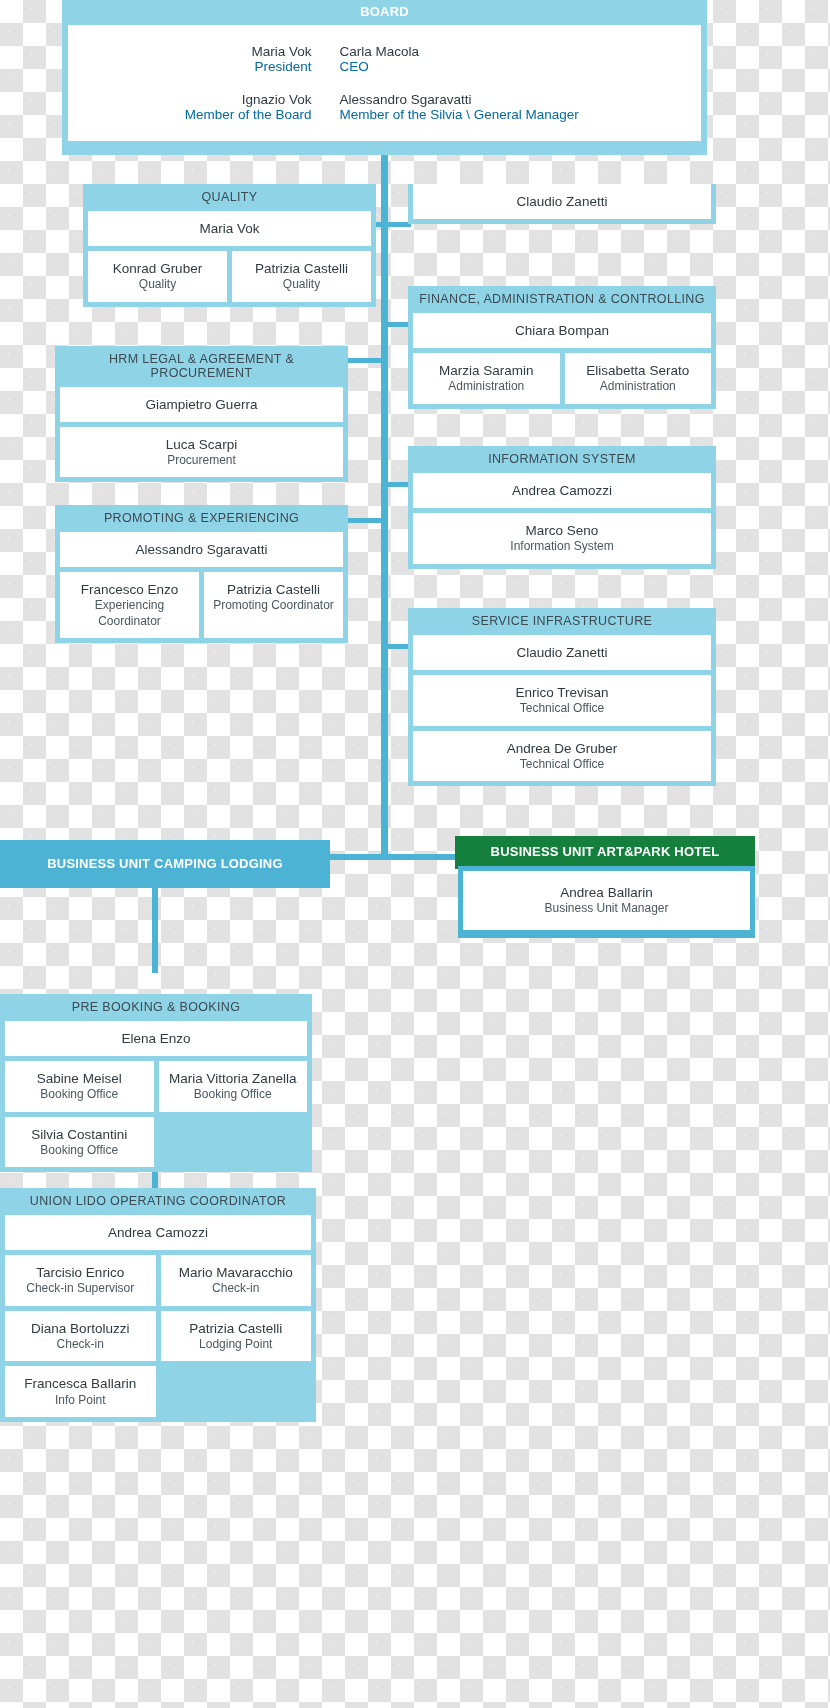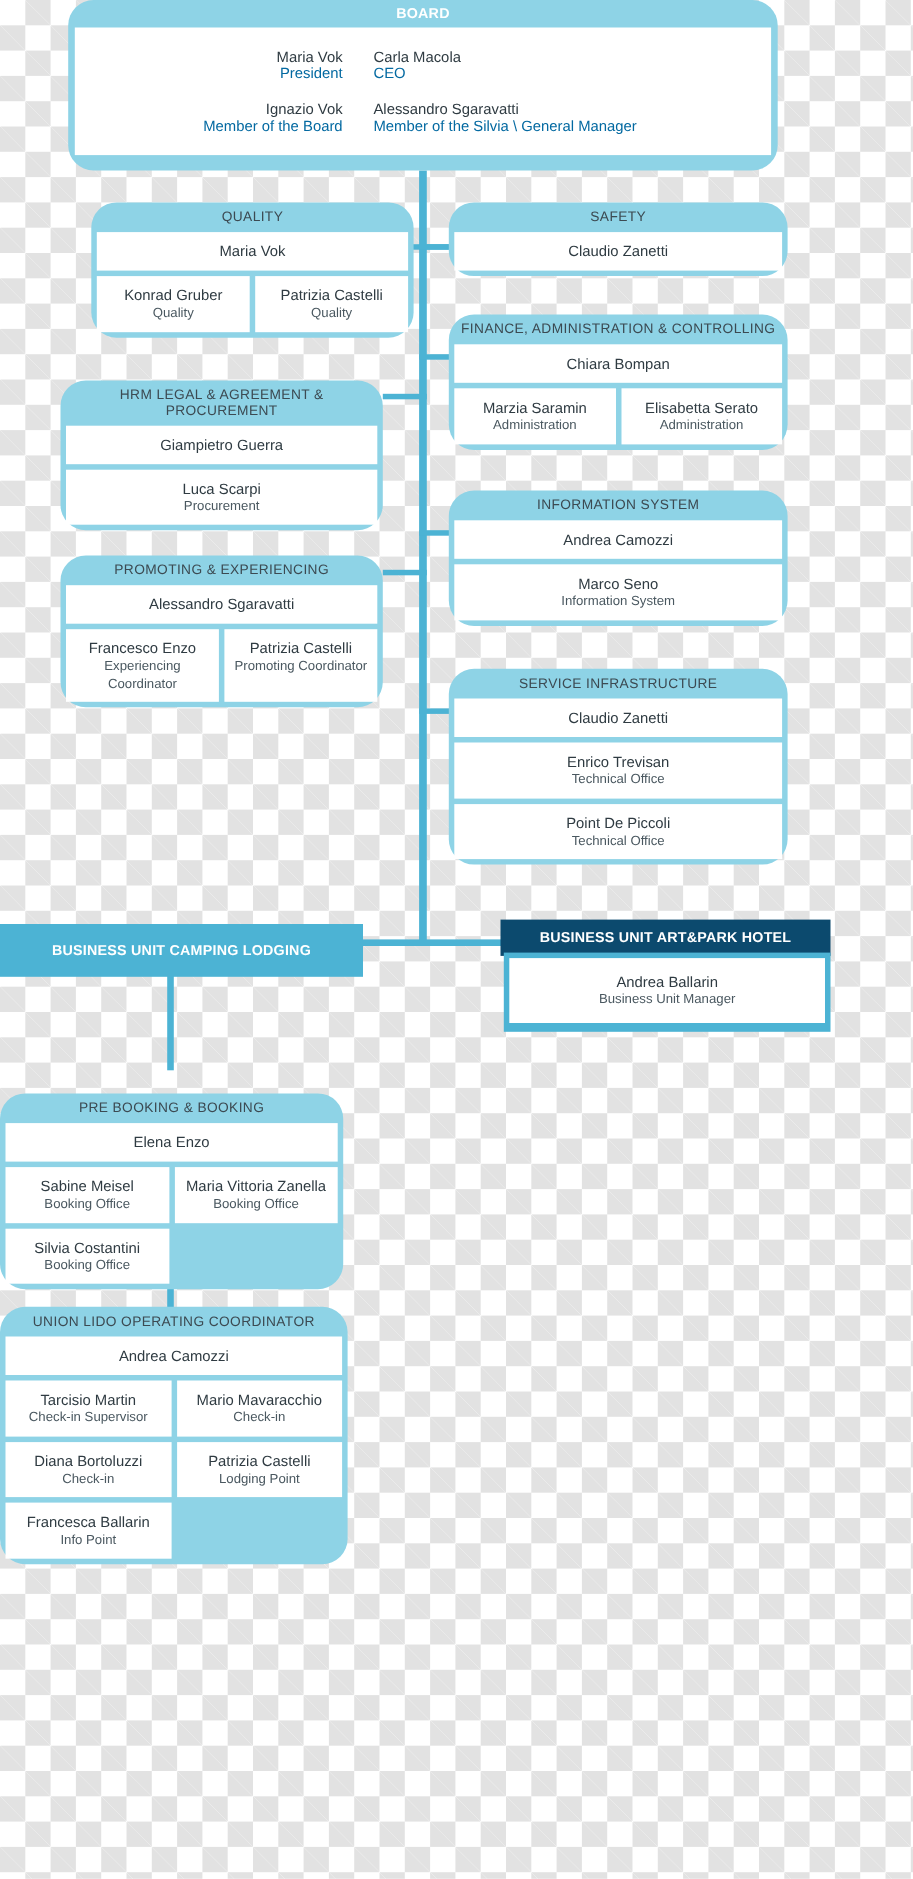--- a/index.html
+++ b/index.html
@@ -26,21 +26,20 @@
     position: relative;
     width: 830px;
     height: 1708px;
   }
 
   
   .unit {
     position: absolute;
     background: #8ed3e6;
     padding: 0;
-    border-radius: 23px;
   }
   .unit-title {
     text-align: center;
     color: #3c4a52;
     font-size: 12.5px;
     letter-spacing: .35px;
     padding: 7px 4px 6px;
     line-height: 1.1;
   }
   .unit-title.bold-white {
@@ -109,21 +108,21 @@
   #service  { left: 408px; top: 608px; width: 308px; }
 
   
   #bu-camping {
     position: absolute; left: 0px; top: 840px; width: 330px; height: 48px;
     background: #4cb3d4;
     display: flex; align-items: center; justify-content: center;
   }
   #bu-art {
     position: absolute; left: 455px; top: 836px; width: 300px; height: 33px;
-    background: #0c4a6e;
+    background: #15803d;
     display: flex; align-items: center; justify-content: center;
   }
   #art-unit {
     position: absolute; left: 458px; top: 866px; width: 297px; height: 72px;
     background: #4cb3d4; padding: 5px;
   }
   #art-unit .card { padding: 13px 4px; }
 
   
   #prebooking { left: 0px;  top: 994px; width: 312px; }
@@ -238,21 +237,20 @@
         <span class="rl">Experiencing Coordinator</span>
       </div>
       <div class="card">
         <span class="nm">Patrizia Castelli</span>
         <span class="rl">Promoting Coordinator</span>
       </div>
     </div>
   </div>
 
   <div class="unit" id="safety">
-    <div class="unit-title">SAFETY</div>
     <div class="card-row">
       <div class="card">
         <span class="nm">Claudio Zanetti</span>
       </div>
     </div>
   </div>
 
   <div class="unit" id="finance">
     <div class="unit-title">FINANCE, ADMINISTRATION &amp; CONTROLLING</div>
     <div class="card-row">
@@ -295,21 +293,21 @@
       </div>
     </div>
     <div class="card-row">
       <div class="card">
         <span class="nm">Enrico Trevisan</span>
         <span class="rl">Technical Office</span>
       </div>
     </div>
     <div class="card-row">
       <div class="card">
-        <span class="nm">Point De Piccoli</span>
+        <span class="nm">Andrea De Gruber</span>
         <span class="rl">Technical Office</span>
       </div>
     </div>
   </div>
 
   <div id="bu-camping">
     <span class="unit-title bold-white" style="padding:0">BUSINESS UNIT CAMPING LODGING</span>
   </div>
 
   <div id="bu-art">
@@ -351,21 +349,21 @@
 
   <div class="unit" id="unionlido">
     <div class="unit-title">UNION LIDO OPERATING COORDINATOR</div>
     <div class="card-row">
       <div class="card">
         <span class="nm">Andrea Camozzi</span>
       </div>
     </div>
     <div class="card-row">
       <div class="card">
-        <span class="nm">Tarcisio Martin</span>
+        <span class="nm">Tarcisio Enrico</span>
         <span class="rl">Check-in Supervisor</span>
       </div>
       <div class="card">
         <span class="nm">Mario Mavaracchio</span>
         <span class="rl">Check-in</span>
       </div>
     </div>
     <div class="card-row">
       <div class="card">
         <span class="nm">Diana Bortoluzzi</span>

